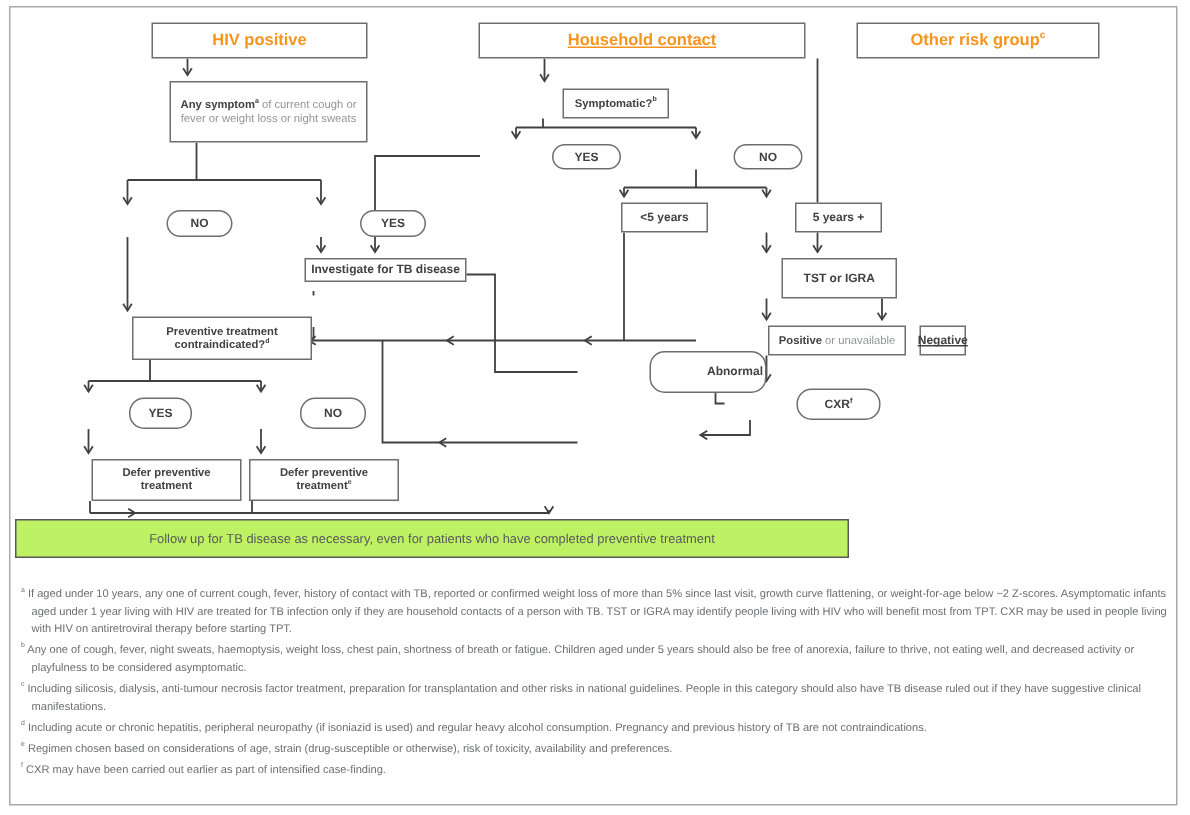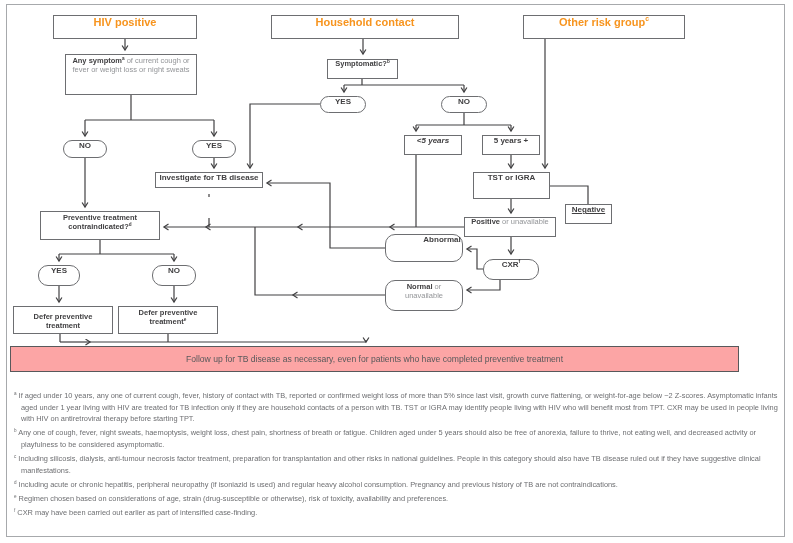--- a/index.html
+++ b/index.html
@@ -2,32 +2,32 @@
 <html><head>
 <meta charset="utf-8">
 <style>
   html,body{margin:0;padding:0;background:#ffffff;}
   .stage{position:relative;width:793px;height:543px;background:#ffffff;
          font-family:"Liberation Sans",sans-serif;overflow:hidden;}
   .frame{position:absolute;left:6px;top:4px;width:779px;height:533px;
          border:1px solid #a7a9ac;box-sizing:border-box;}
   svg.flow{position:absolute;left:0;top:0;pointer-events:none;}
   .box{position:absolute;border:1px solid #6d6e71;background:#ffffff;
-       display:flex;align-items:flex-start;justify-content:center;text-align:center;
-       color:#414042;box-sizing:border-box;line-height:1.15;}
+       display:flex;align-items:center;justify-content:center;text-align:center;
+       color:#414042;box-sizing:border-box;line-height:1.15;margin-left:48px;}
   .hdr{font-weight:bold;font-size:11px;color:#f7941e;}
   .stadium{border-radius:10px;}
   .b8{font-weight:bold;font-size:8px;}
   .b75{font-weight:bold;font-size:7.5px;}
   .t75{font-size:7.5px;}
   .gray{color:#939598;font-weight:normal;}
   .dark{color:#414042;font-weight:bold;}
   sup{font-size:0.62em;vertical-align:super;line-height:0;}
-  .banner{position:absolute;left:10px;top:346px;width:729px;height:26px;
-          background:#fca5a5;border:1px solid #58595b;box-sizing:border-box;
+  .banner{position:absolute;left:10px;top:346px;width:556px;height:26px;
+          background:#bef264;border:1px solid #58595b;box-sizing:border-box;
           display:flex;align-items:center;justify-content:center;
           font-size:8.6px;color:#58595b;}
   .footnotes{position:absolute;left:14px;top:390px;width:764px;
              font-size:7.4px;line-height:11.6px;color:#6d6e71;}
   .fn{padding-left:7px;text-indent:-7px;margin-bottom:2.5px;}
   .fn sup{color:#6d6e71;}
 </style>
 </head>
 <body>
 
@@ -88,21 +88,21 @@
       <path d="M60,334 V342 M168,334 V342"></path>
       <path d="M60,342 H90" marker-end="url(#ah)"></path>
       <path d="M90,342 H366"></path>
       <path d="M366,340 V342" marker-end="url(#ah)"></path>
     </g>
   </svg>
 
   <div class="box hdr" style="left:53px;top:15px;width:144px;height:24px;">
     <span>HIV positive</span>
   </div>
-  <div class="box hdr" style="left:271px;top:15px;width:188px;height:24px;">
+  <div class="box hdr" style="left:271px;top:15px;width:218px;height:24px;text-decoration:underline;">
     <span>Household contact</span>
   </div>
   <div class="box hdr" style="left:523px;top:15px;width:162px;height:24px;">
     <span><span>Other risk group</span><sup>c</sup></span>
   </div>
 
   <div class="box t75" style="left:65px;top:54px;width:132px;height:41px;padding:2px;">
     <span><span class="dark">Any symptom</span><sup class="dark">a</sup><span class="gray"> of current cough or fever or weight loss or night sweats</span></span>
   </div>
   <div class="box b75" style="left:327px;top:59px;width:71px;height:20px;">
@@ -115,52 +115,49 @@
   <div class="box stadium b8" style="left:192px;top:140px;width:44px;height:18px;">
     <span>YES</span>
   </div>
   <div class="box stadium b8" style="left:320px;top:96px;width:46px;height:17px;">
     <span>YES</span>
   </div>
   <div class="box stadium b8" style="left:441px;top:96px;width:46px;height:17px;">
     <span>NO</span>
   </div>
 
-  <div class="box b8" style="left:404px;top:135px;width:58px;height:20px;font-style:italic;">
+  <div class="box b8" style="left:366px;top:135px;width:58px;height:20px;">
     <span>&lt;5 years</span>
   </div>
   <div class="box b8" style="left:482px;top:135px;width:58px;height:20px;">
     <span>5 years +</span>
   </div>
   <div class="box b8" style="left:473px;top:172px;width:77px;height:27px;">
     <span>TST or IGRA</span>
   </div>
 
   <div class="box b8" style="left:155px;top:172px;width:108px;height:16px;">
     <span>Investigate for TB disease</span>
   </div>
 
   <div class="box b75" style="left:40px;top:211px;width:120px;height:29px;padding:2px;">
     <span><span>Preventive treatment contraindicated?</span><sup>d</sup></span>
   </div>
 
   <div class="box t75" style="left:464px;top:217px;width:92px;height:20px;">
     <span><span class="dark">Positive</span><span class="gray"> or unavailable</span></span>
   </div>
-  <div class="box b8" style="left:565px;top:204px;width:47px;height:20px;text-decoration:underline;">
+  <div class="box b8" style="left:565px;top:217px;width:31px;height:20px;text-decoration:underline;">
     <span>Negative</span>
   </div>
   <div class="box stadium b8" style="left:385px;top:234px;width:78px;height:28px;padding-left:36px;">
     <span>Abnormal</span>
   </div>
   <div class="box stadium b8" style="left:483px;top:259px;width:56px;height:21px;">
     <span><span>CXR</span><sup>f</sup></span>
-  </div>
-  <div class="box stadium t75" style="left:385px;top:280px;width:78px;height:31px;padding:2px;">
-    <span><span class="dark">Normal</span><span class="gray"> or unavailable</span></span>
   </div>
 
   <div class="box stadium b8" style="left:38px;top:265px;width:42px;height:21px;">
     <span>YES</span>
   </div>
   <div class="box stadium b8" style="left:152px;top:265px;width:44px;height:21px;">
     <span>NO</span>
   </div>
 
   <div class="box b75" style="left:13px;top:306px;width:100px;height:28px;padding:6px;">

